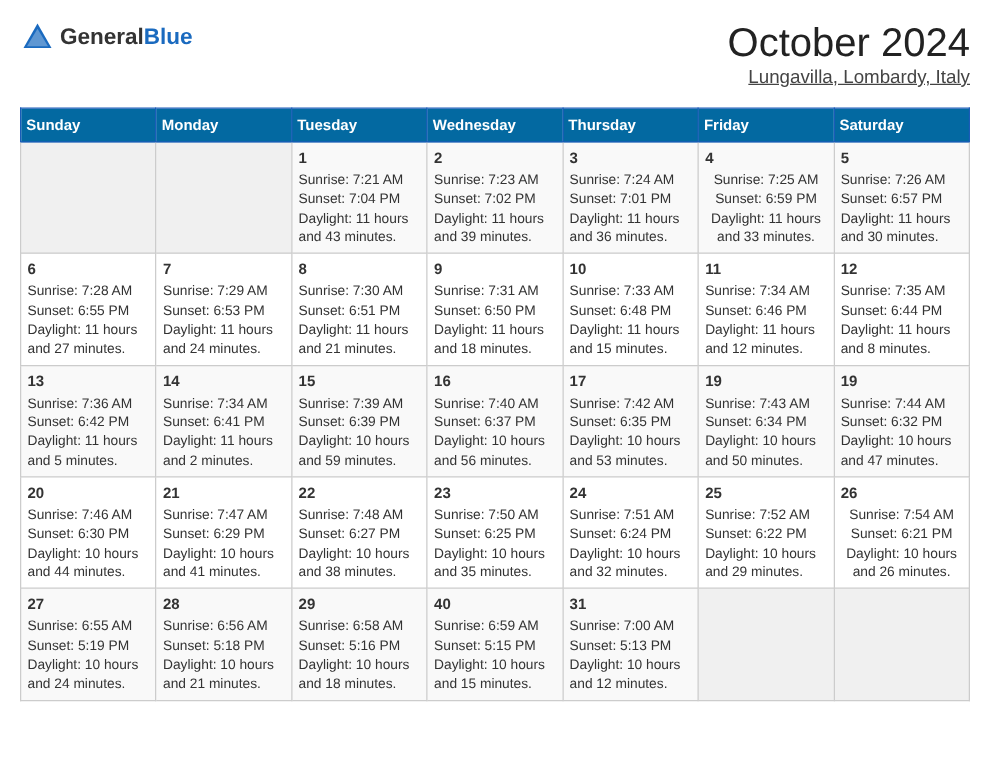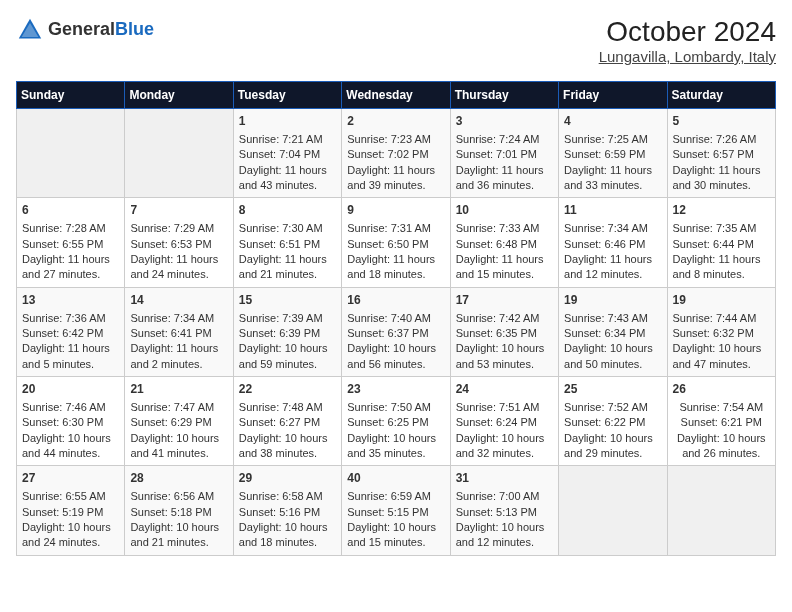--- a/index.html
+++ b/index.html
@@ -35,36 +35,36 @@
     }
     .logo-icon {
       width: 28px;
       height: 28px;
       margin-right: 4px;
     }
     .title-block {
       text-align: right;
     }
     .month-title {
-      font-size: 28px;
+      font-size: 32px;
       font-weight: normal;
       color: #222;
     }
     .location {
       font-size: 15px;
       color: #444;
       text-decoration: underline;
     }
     table {
       width: 100%;
       border-collapse: collapse;
       font-size: 11px;
     }
     thead tr th {
-      background: #0f172a;
+      background: #0369a1;
       color: #fff;
       padding: 6px 4px;
       text-align: left;
       font-size: 12px;
       font-weight: bold;
       border: 1px solid #1a5cb8;
     }
     tbody tr td {
       border: 1px solid #ccc;
       vertical-align: top;
@@ -143,21 +143,21 @@
 Daylight: 11 hours and 39 minutes.</div>
         </td>
         <td>
           <span class="day-num">3</span>
           <div class="day-info" style="white-space: pre-line;">Sunrise: 7:24 AM
 Sunset: 7:01 PM
 Daylight: 11 hours and 36 minutes.</div>
         </td>
         <td>
           <span class="day-num">4</span>
-          <div class="day-info" style="white-space: pre-line;">Sunrise: 7:25 AM
+          <div class="day-info" style="white-space: pre-line; text-align: center;">Sunrise: 7:25 AM
 Sunset: 6:59 PM
 Daylight: 11 hours and 33 minutes.</div>
         </td>
         <td>
           <span class="day-num">5</span>
           <div class="day-info" style="white-space: pre-line;">Sunrise: 7:26 AM
 Sunset: 6:57 PM
 Daylight: 11 hours and 30 minutes.</div>
         </td>
       </tr>

